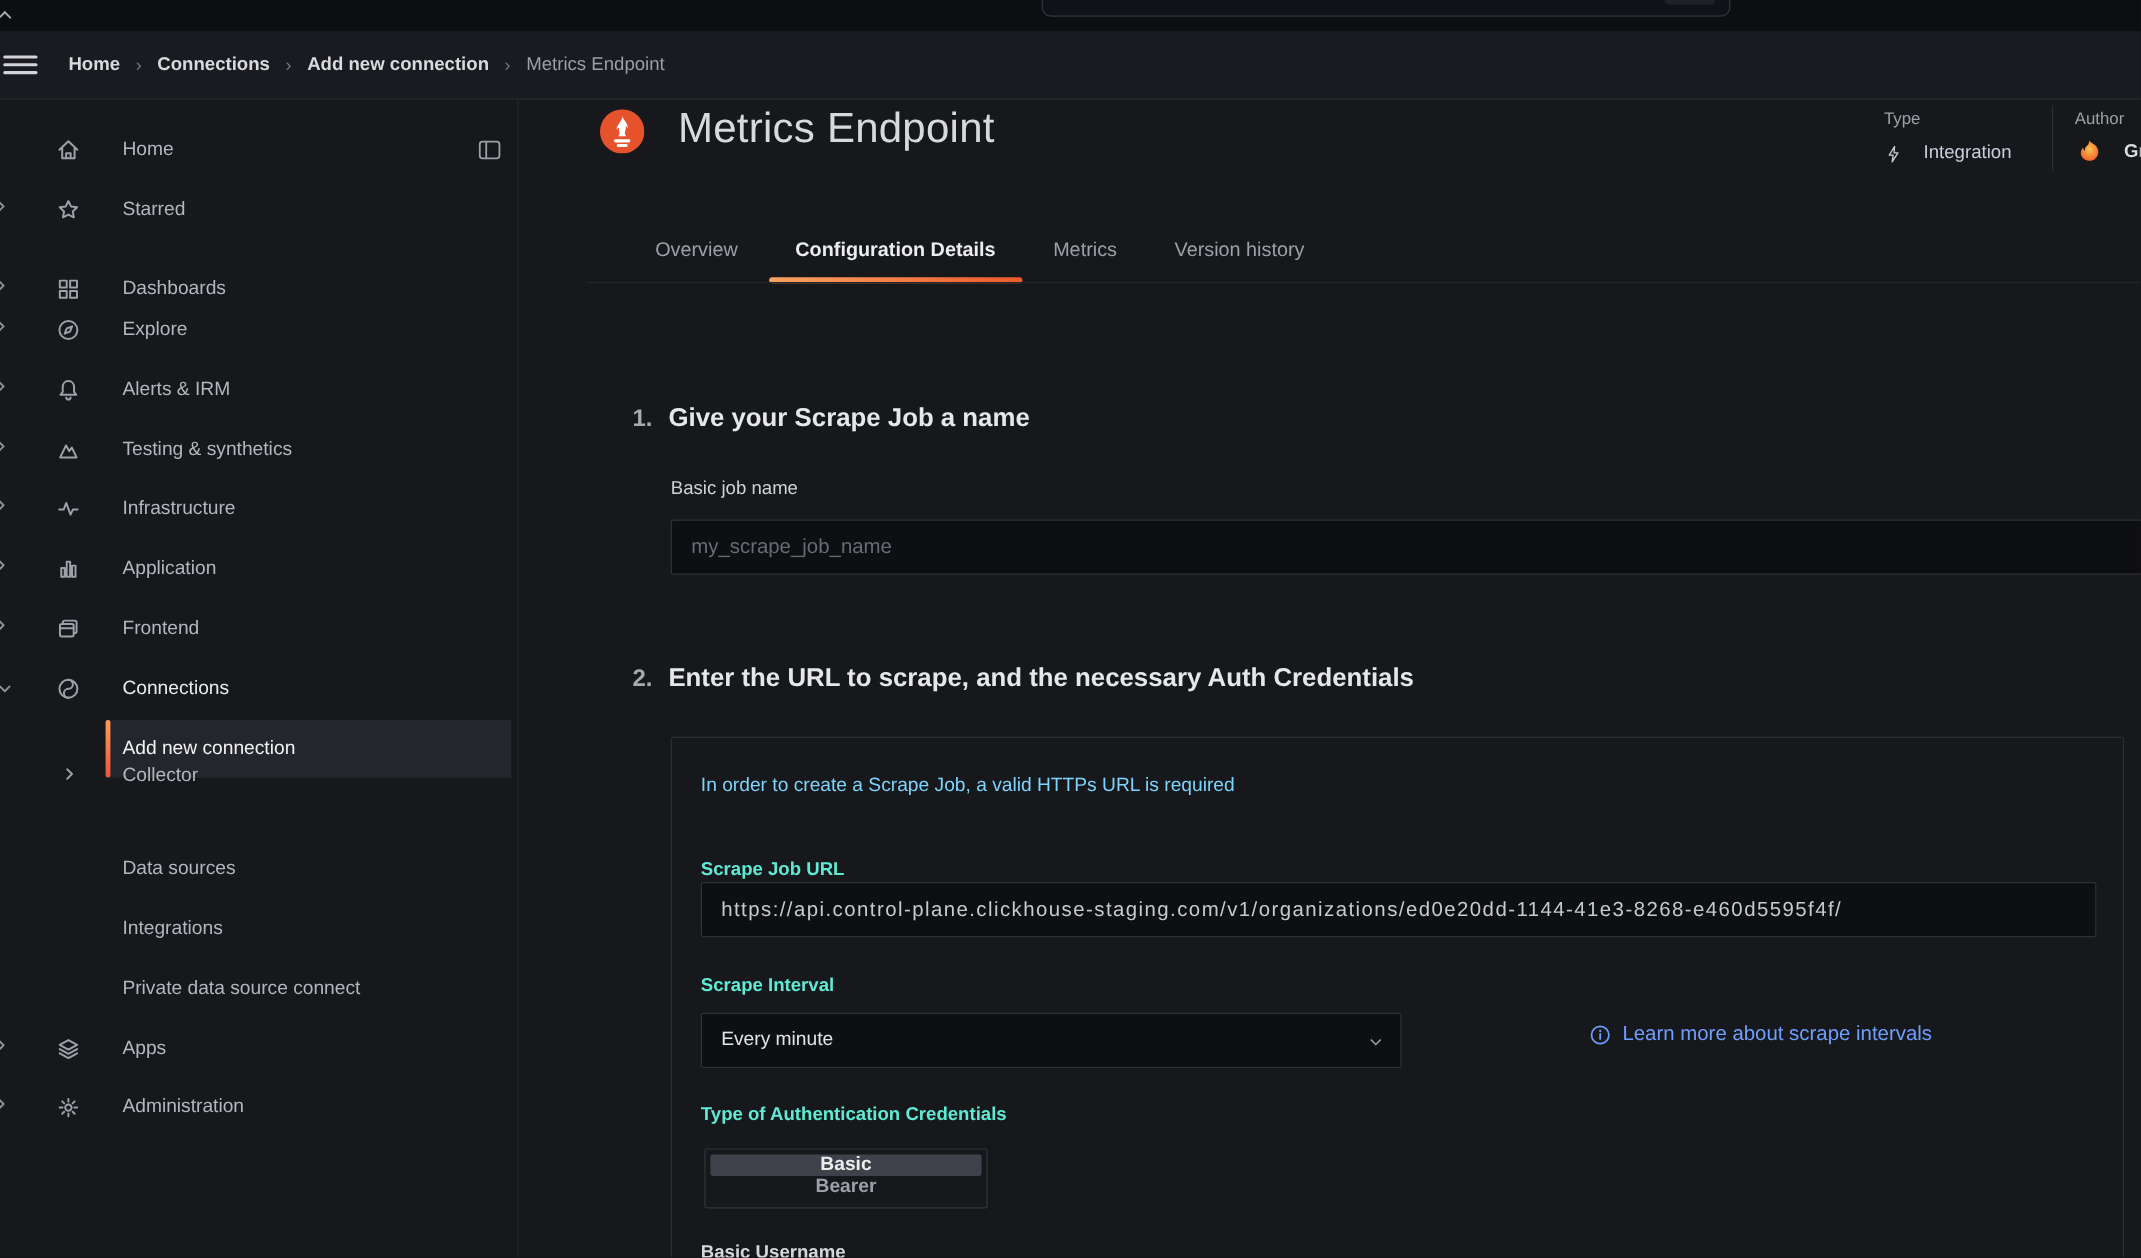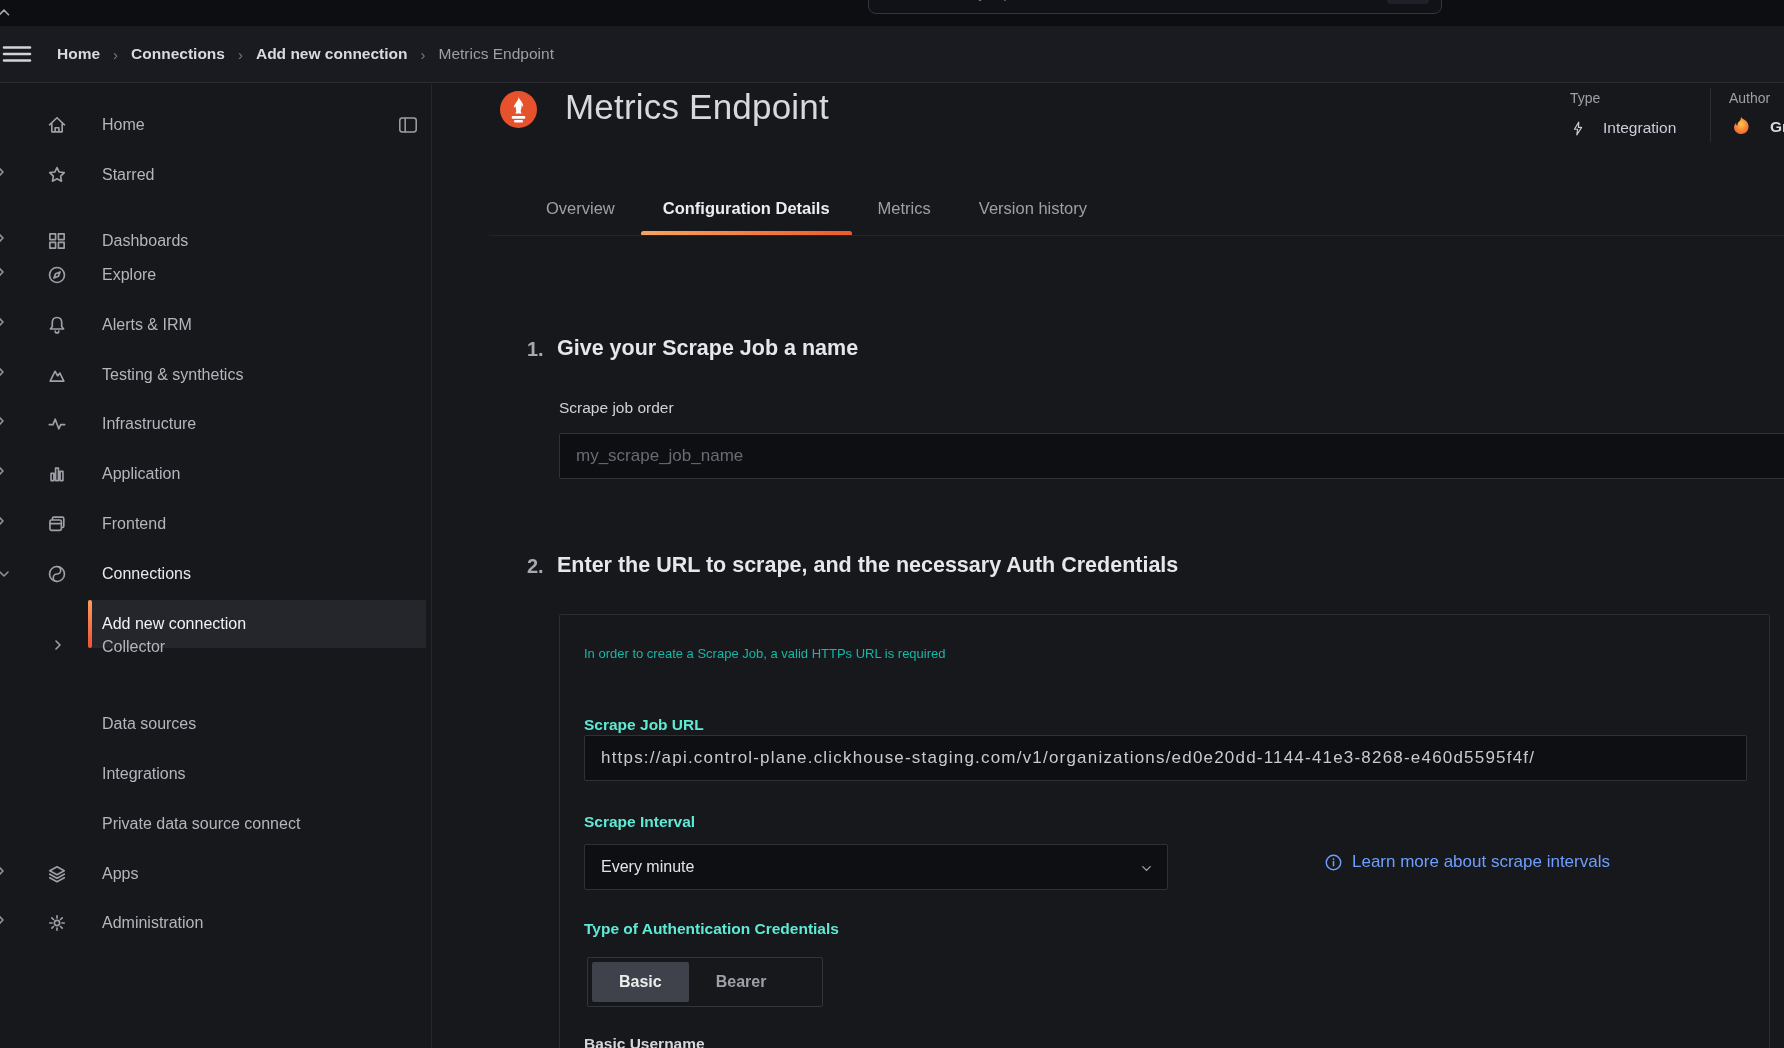--- a/index.html
+++ b/index.html
@@ -72,29 +72,29 @@
 
   input.gf-input, .gf-select {
     background:#0e0f13; border:1px solid #2f3138; border-radius:2px;
     color:#c8cad0; font-size:17px; font-family:"Liberation Sans",sans-serif;
     padding:0 16px; outline:none;
   }
   input.gf-input::placeholder { color:#686b73; }
   .input1 { position:absolute; left:559px; top:433px; width:1260px; height:46px; }
 
   .panel { position:absolute; left:559px; top:614px; width:1211px; height:520px; border:1px solid #2b2d34; border-radius:2px; }
-  .panel .note { position:absolute; left:24px; top:31px; font-size:13px; color:#14b8a6; white-space:nowrap; }
+  .panel .note { position:absolute; left:24px; top:31px; font-size:16px; color:#7dd3fc; white-space:nowrap; }
   .url-input { position:absolute; left:24px; top:120px; width:1163px; height:46px; letter-spacing:1.2px; white-space:nowrap; overflow:hidden; }
   .gf-select { position:absolute; left:24px; top:229px; width:584px; height:46px; display:flex; align-items:center; cursor:pointer;text-align:center; }
   .gf-select .sel-text { color:#e3e4e7; font-size:16px; font-weight:500; }
   .gf-select .sel-chev { position:absolute; right:13px; top:16px; width:15px; height:15px; color:#9ca0a8; }
   .learn { position:absolute; left:764px; top:237px; display:flex; align-items:center; gap:9px;
            color:#6e9fff; font-size:17px; font-weight:500; cursor:pointer; white-space:nowrap; }
   .authgroup { position:absolute; left:27px; top:342px; width:236px; height:50px; border:1px solid #33353c; border-radius:2px;
-               display:flex; padding:4px; }
+               display:flex; padding:4px;flex-direction:column; }
   .seg { display:flex; align-items:center; justify-content:center; padding:0 27px; font-size:16px; font-weight:700;
          color:#9da0a8; border-radius:2px; cursor:pointer; }
   .seg.selected { background:#3f424a; color:#eceded; }
   .username-label { position:absolute; left:24px; top:420px; font-size:15.5px; font-weight:700; color:#d6d7db; }
 
   svg { display:block; }
 </style>
 </head>
 <body>
 
@@ -361,21 +361,21 @@
 <div class="tabs">
     <div class="tab">Overview</div>
     <div class="tab active">Configuration Details</div>
     <div class="tab">Metrics</div>
     <div class="tab">Version history</div>
   </div>
 <div class="tabs-border"></div>
 
 <span class="sec-num" style="left:527px; top:338px;">1.</span>
 <h2 class="sec-title" style="left:557px; top:336px;">Give your Scrape Job a name</h2>
-<label class="field-label" style="left:559px; top:399px;">Scrape job order</label>
+<label class="field-label" style="left:559px; top:399px;">Basic job name</label>
 <input class="gf-input input1" type="text" placeholder="my_scrape_job_name" style="">
 
 <span class="sec-num" style="left:527px; top:555px;">2.</span>
 <h2 class="sec-title" style="left:557px; top:553px;">Enter the URL to scrape, and the necessary Auth Credentials</h2>
 
 <div class="panel">
   <div class="note">In order to create a Scrape Job, a valid HTTPs URL is required</div>
 
   <label class="field-label bold" style="left:24px; top:101px;">Scrape Job URL</label>
   <input class="gf-input url-input" type="text" value="https://api.control-plane.clickhouse-staging.com/v1/organizations/ed0e20dd-1144-41e3-8268-e460d5595f4f/" style="">

